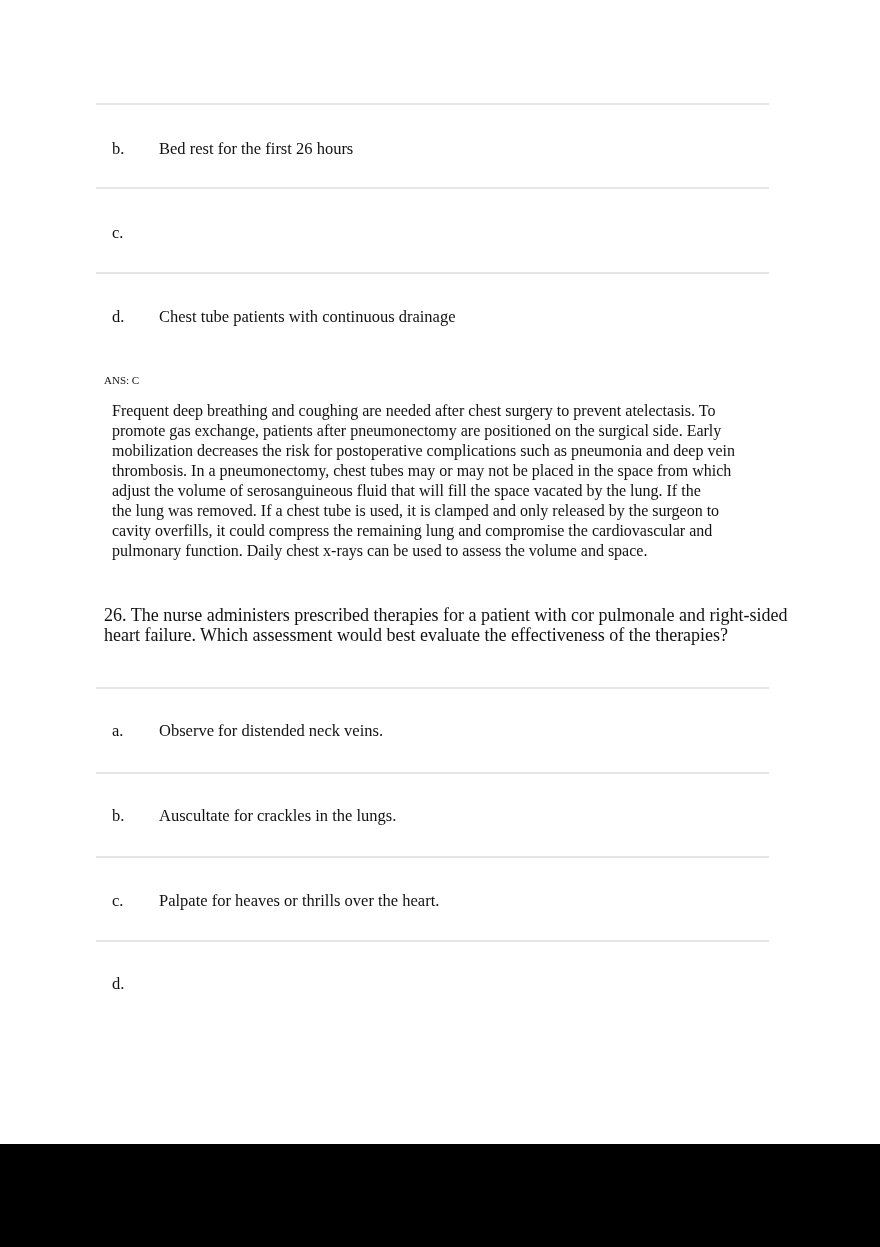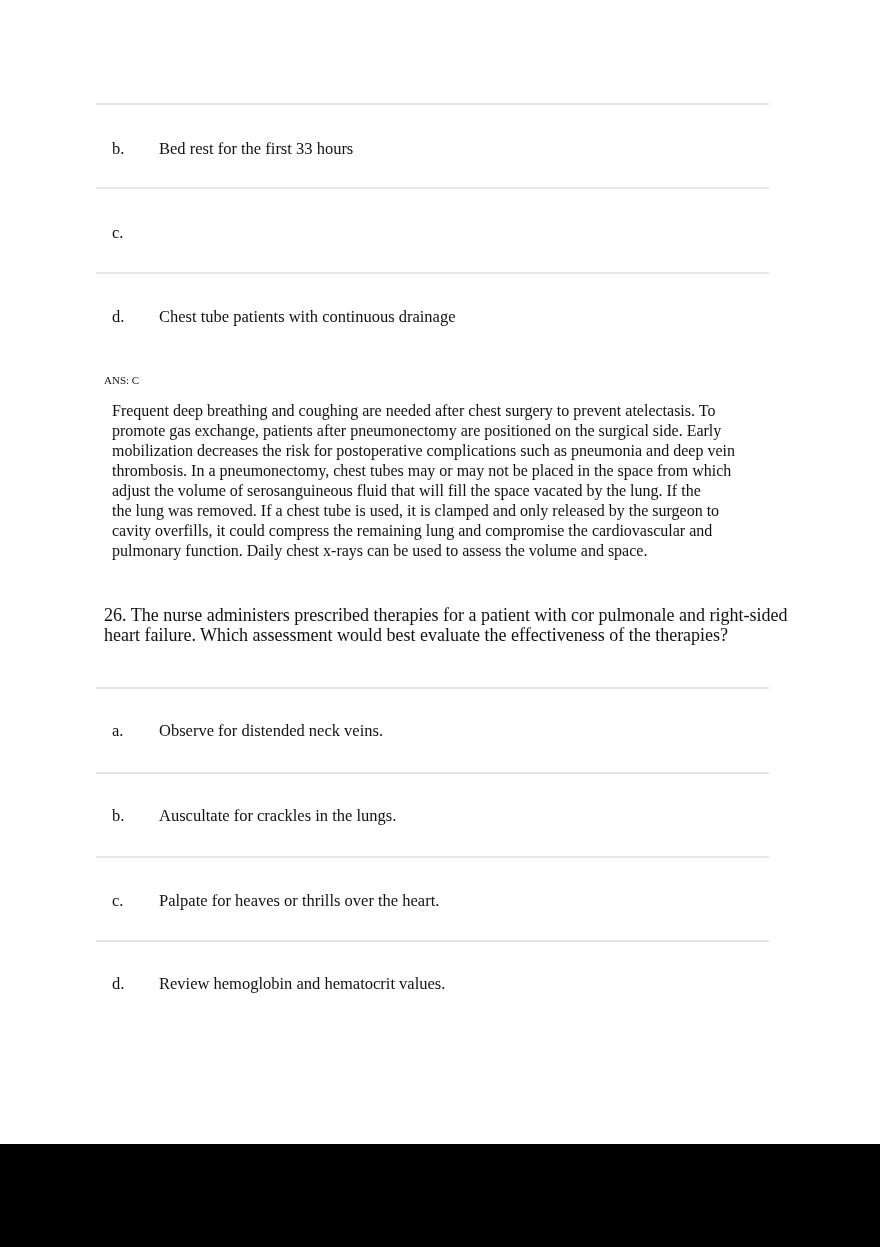--- a/index.html
+++ b/index.html
@@ -91,21 +91,21 @@
   </style>
 </head>
 <body>
 
 <div class="page">
 
   <div class="rule" style="top:103px;"></div>
 
   <div class="option" style="top:137px;">
     <span class="letter">b.</span>
-    <span class="text">Bed rest for the first 33 hours</span>
+    <span class="text">Bed rest for the first 26 hours</span>
   </div>
 
   <div class="rule" style="top:187px;"></div>
 
   <div class="option" style="top:221px;">
     <span class="letter">c.</span>
   </div>
 
   <div class="rule" style="top:272px;"></div>
 
@@ -150,18 +150,17 @@
 
   <div class="option" style="top:889px;">
     <span class="letter">c.</span>
     <span class="text">Palpate for heaves or thrills over the heart.</span>
   </div>
 
   <div class="rule" style="top:940px;"></div>
 
   <div class="option" style="top:972px;">
     <span class="letter">d.</span>
-    <span class="text">Review hemoglobin and hematocrit values.</span>
   </div>
 
 </div>
 
 <div class="bottom-bar"></div>
 
 </body></html>

